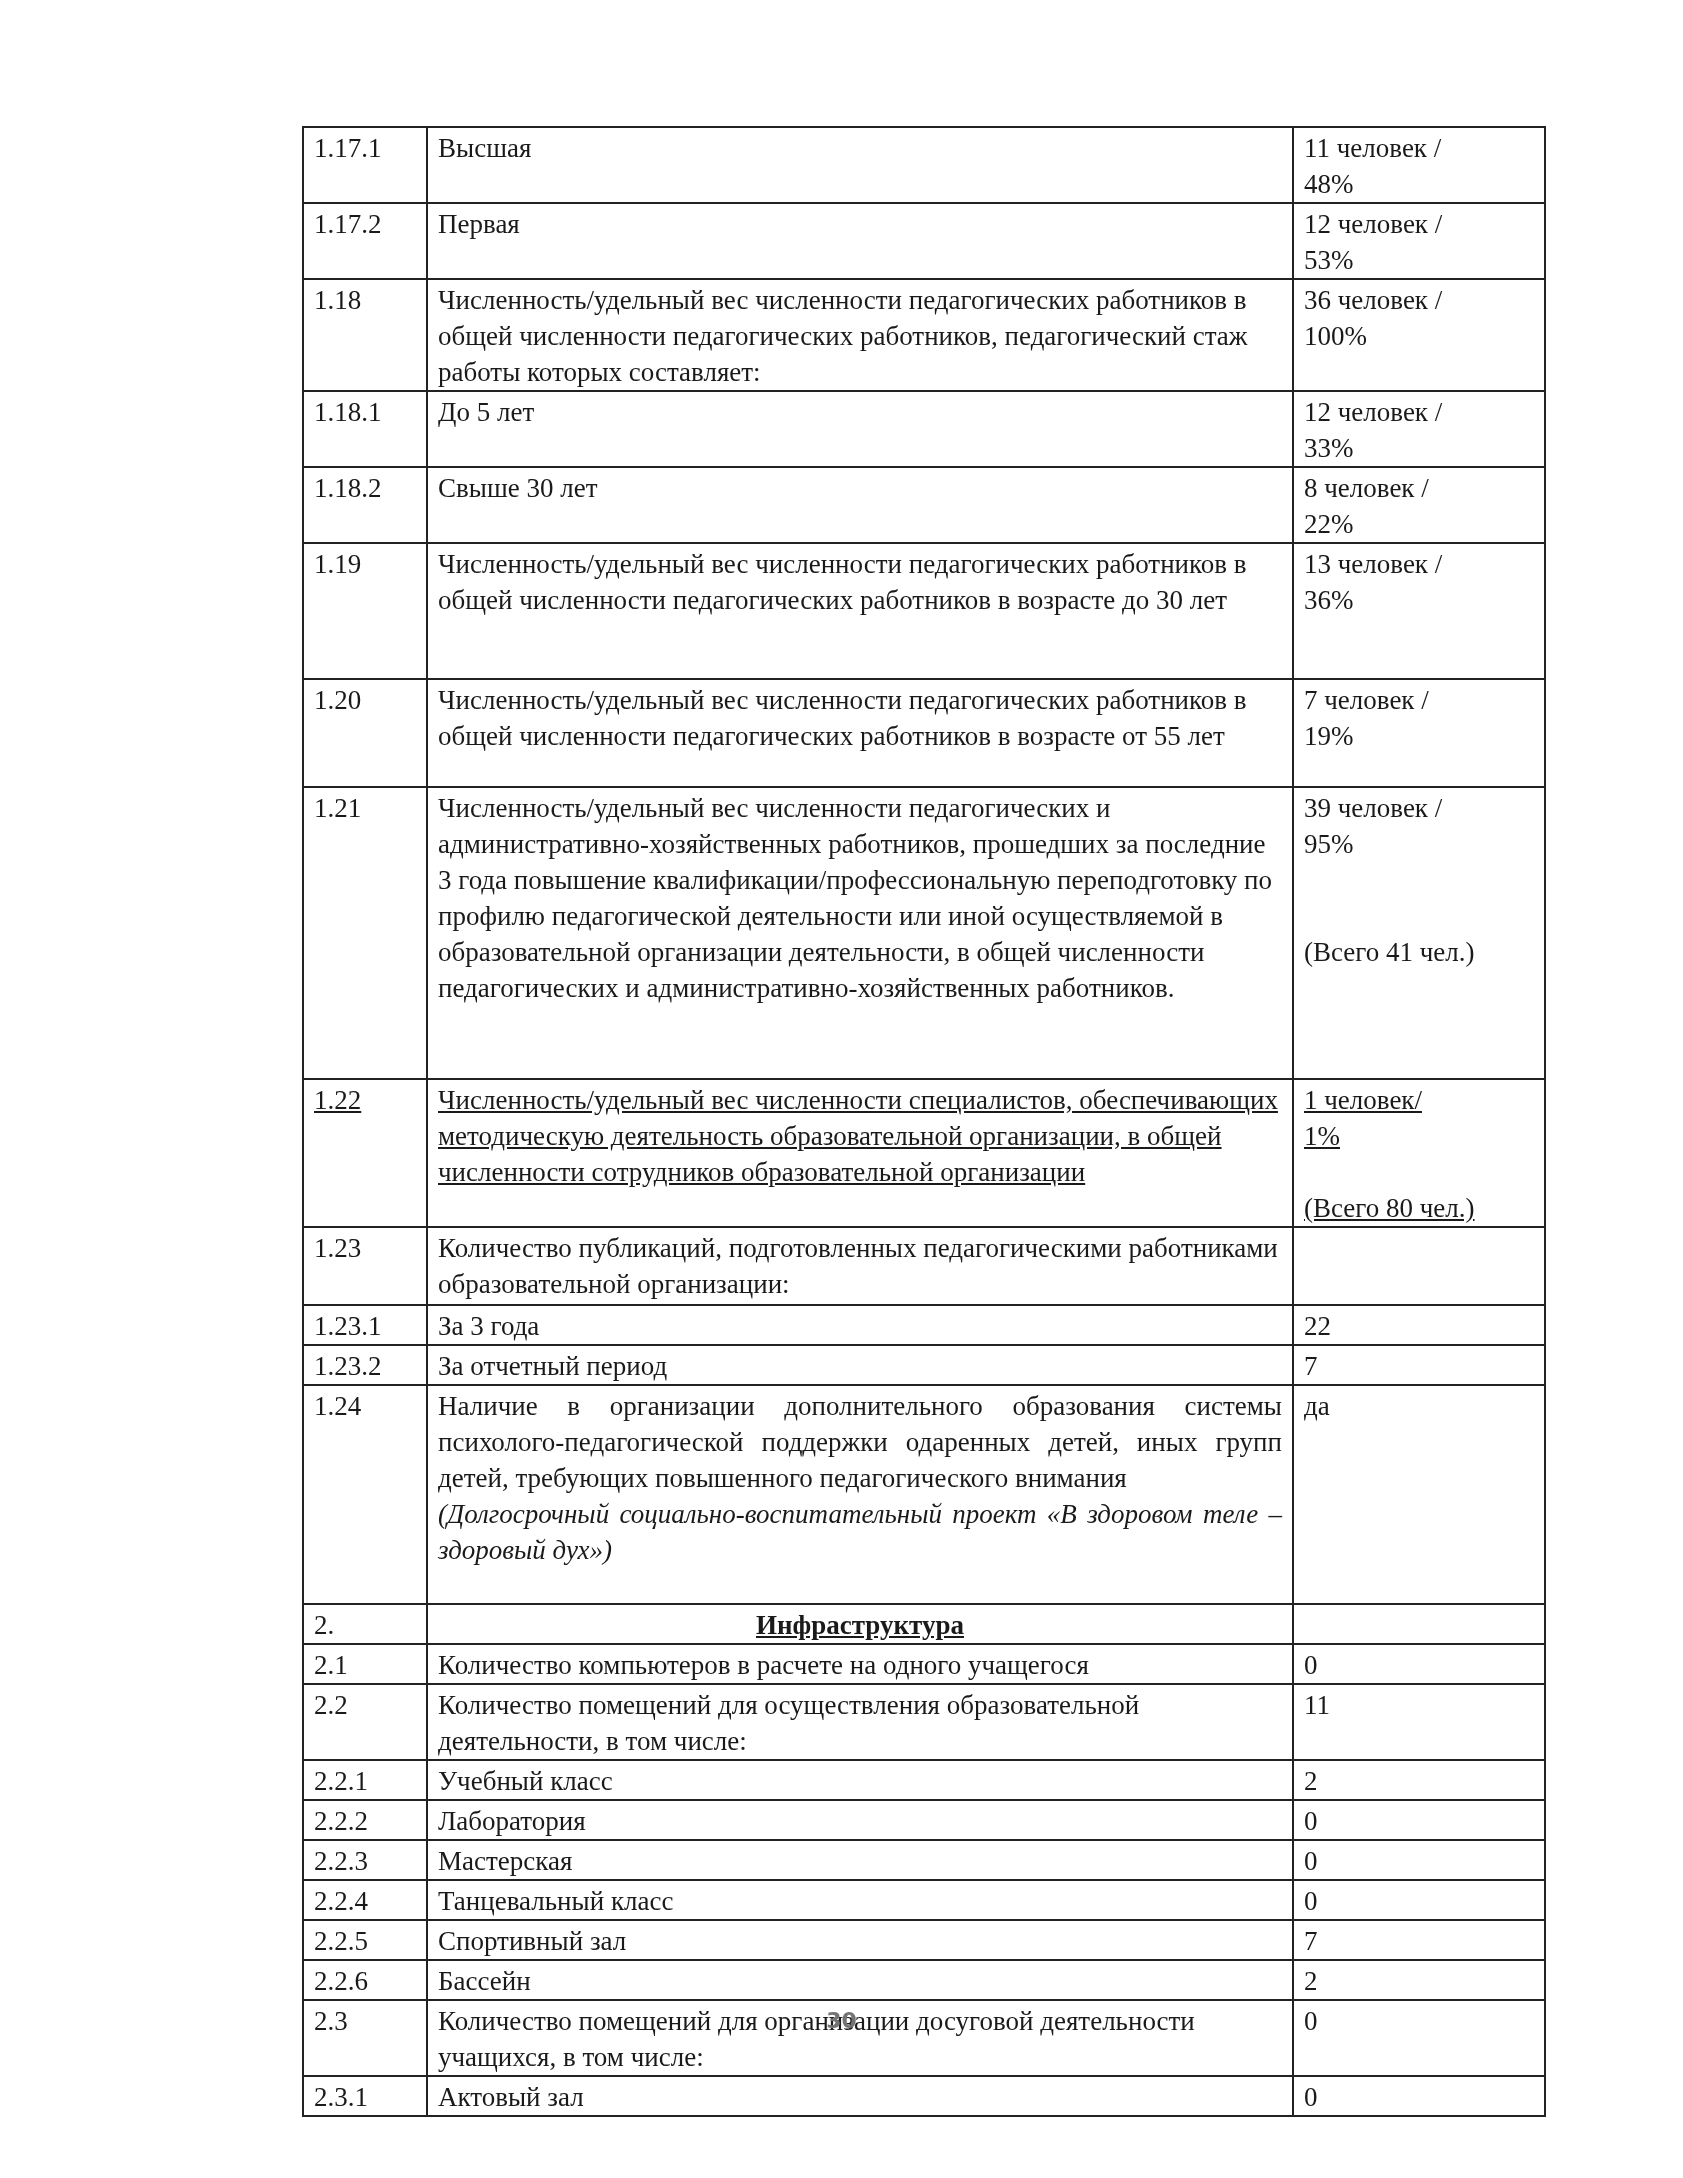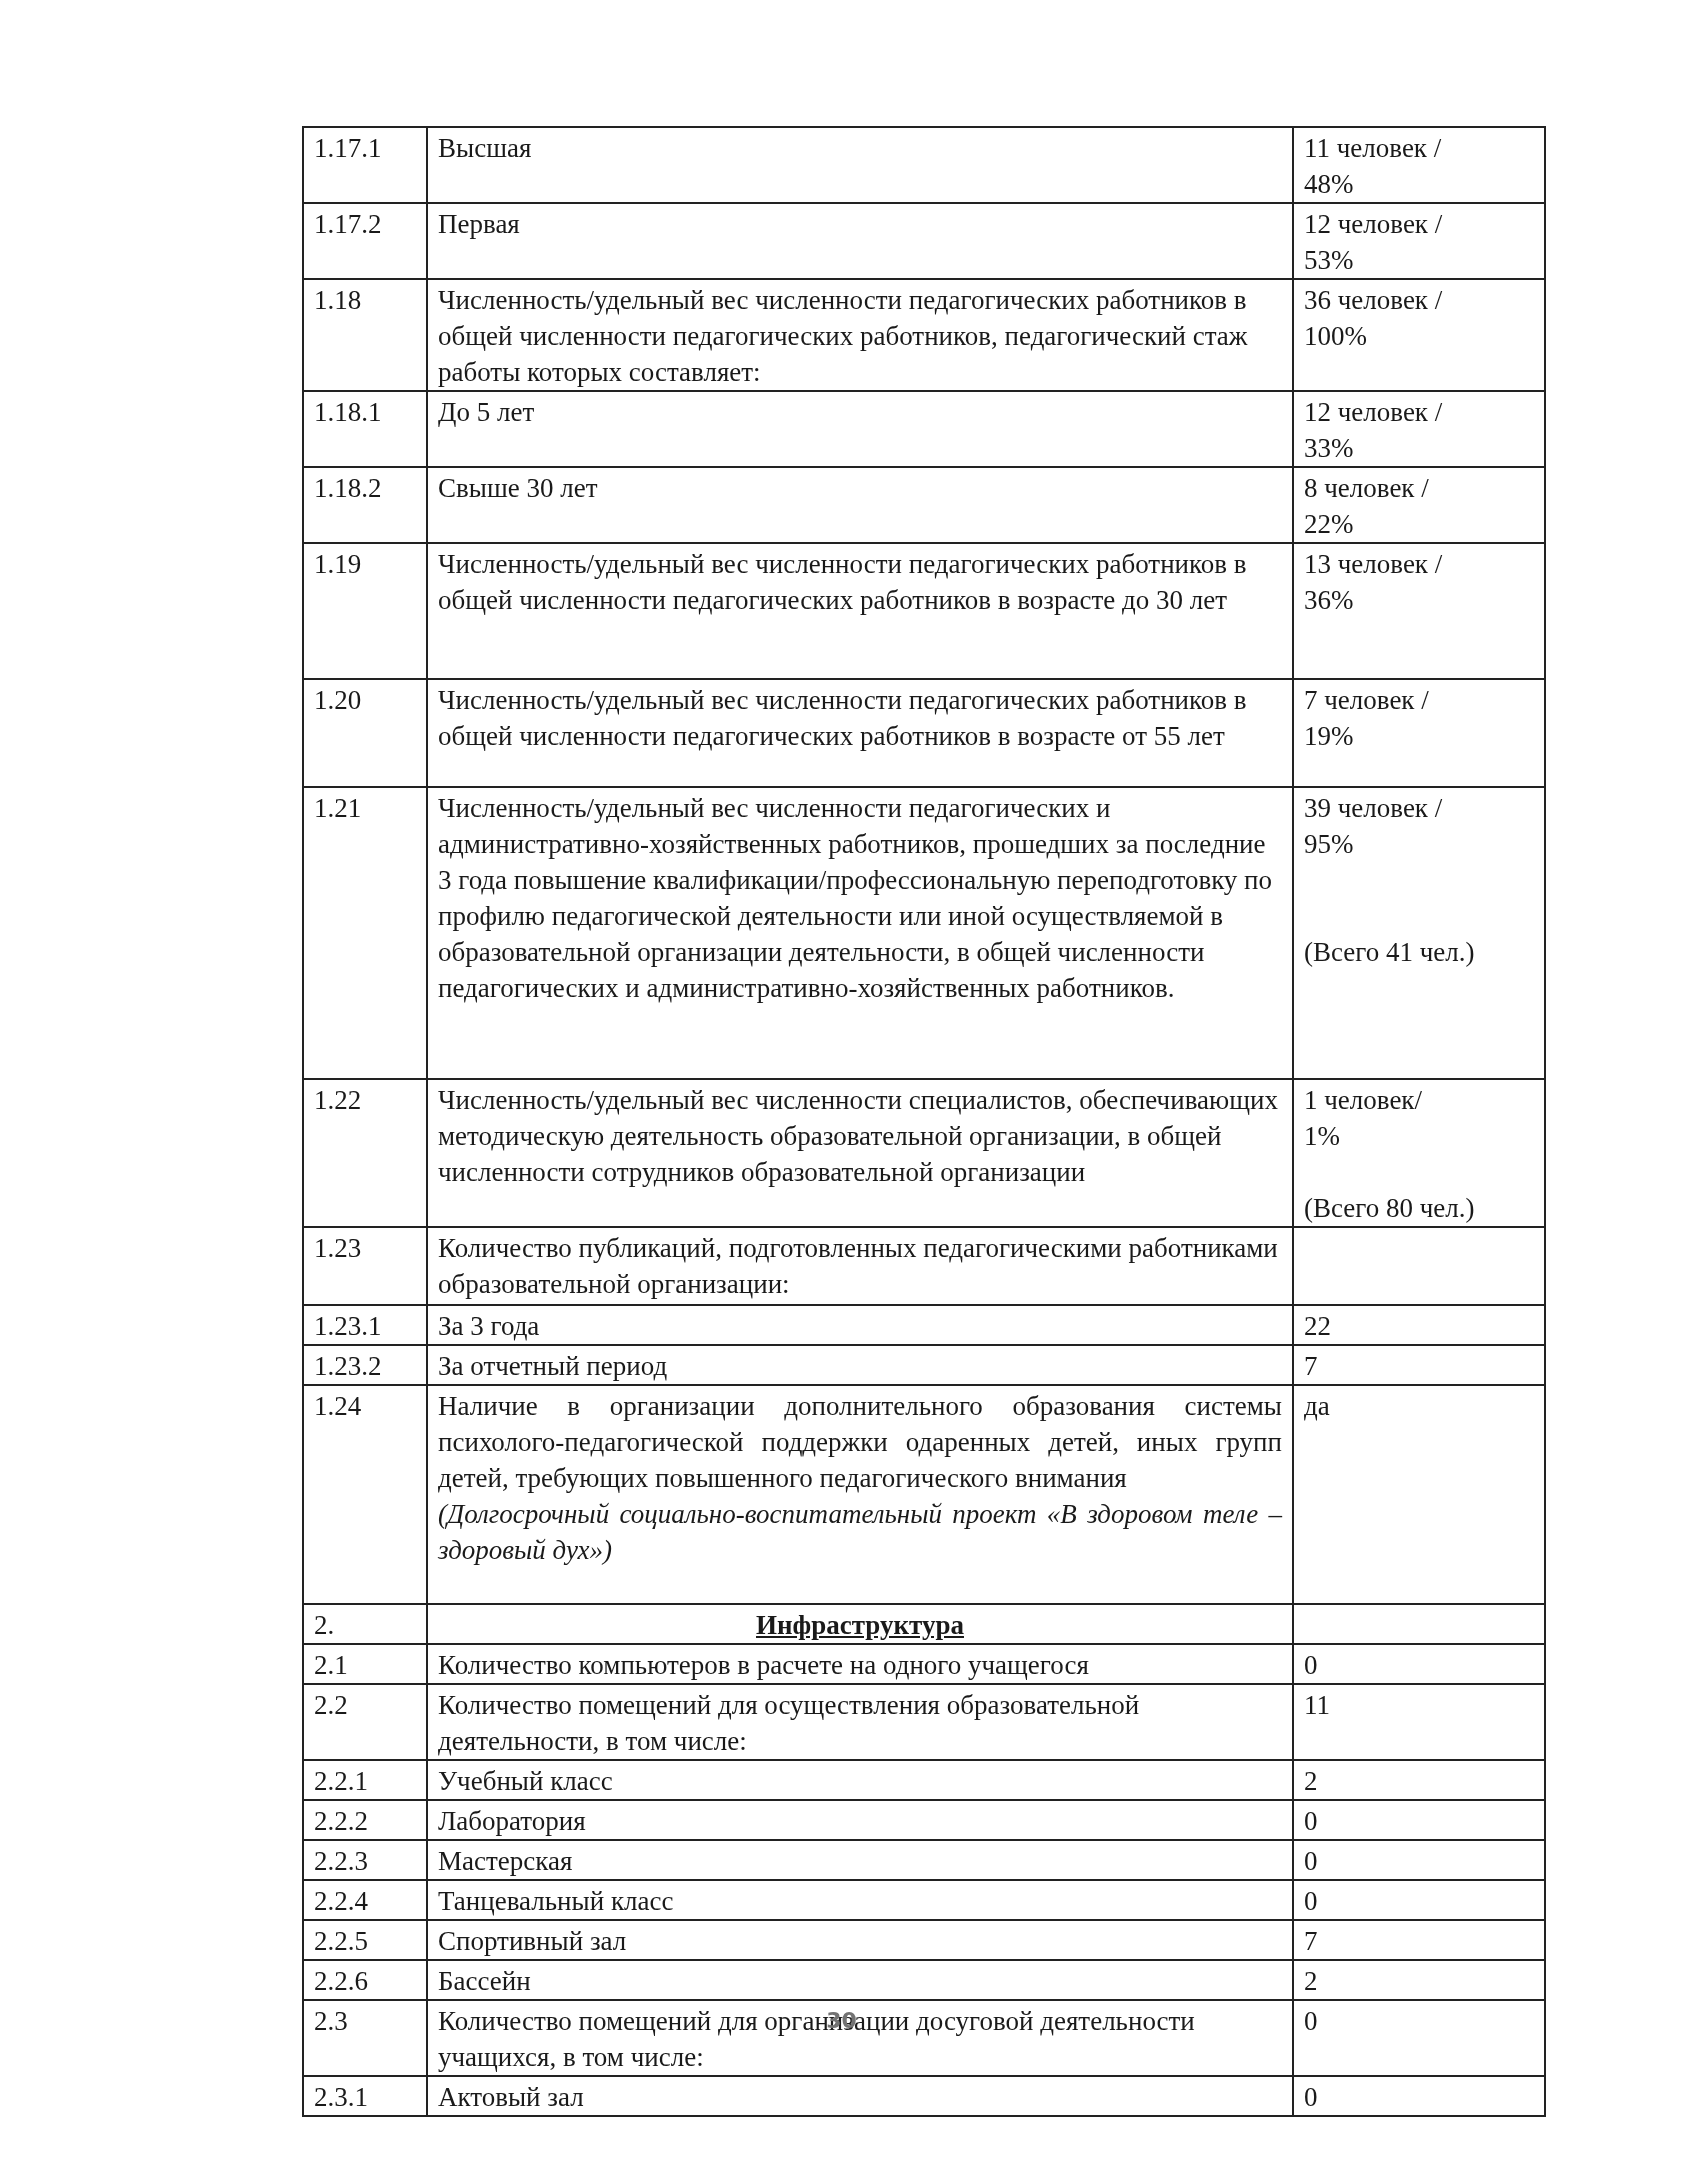--- a/index.html
+++ b/index.html
@@ -91,21 +91,21 @@
         <td class="num">1.21</td>
         <td class="desc"><span>Численность/удельный вес численности педагогических и административно-хозяйственных работников, прошедших за последние 3 года повышение квалификации/профессиональную переподготовку по профилю педагогической деятельности или иной осуществляемой в образовательной организации деятельности, в общей численности педагогических и административно-хозяйственных работников.</span></td>
         <td class="val">
           <span class="val-line">39 человек /</span>
           <span class="val-line">95%</span>
           <span class="val-gap"></span>
           <span class="val-gap"></span>
           <span class="val-line">(Всего 41 чел.)</span>
         </td>
       </tr>
-      <tr style="height: 129px;">
+      <tr style="height: 129px; text-decoration: underline;">
         <td class="num">1.22</td>
         <td class="desc"><span>Численность/удельный вес численности специалистов, обеспечивающих методическую деятельность образовательной организации, в общей численности сотрудников образовательной организации</span></td>
         <td class="val">
           <span class="val-line">1 человек/</span>
           <span class="val-line">1%</span>
           <span class="val-gap"></span>
           <span class="val-line">(Всего 80 чел.)</span>
         </td>
       </tr>
       <tr style="height: 78px;">

